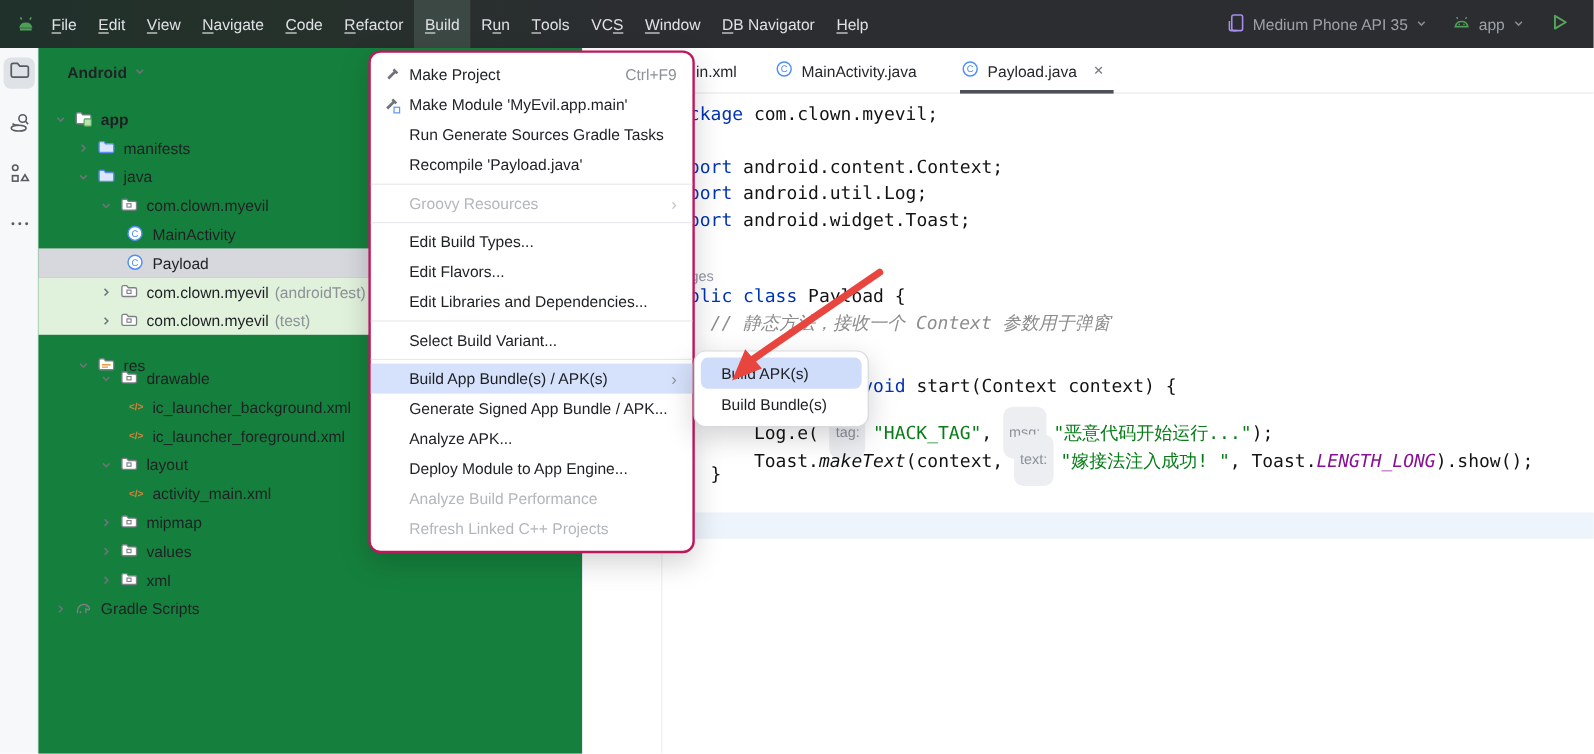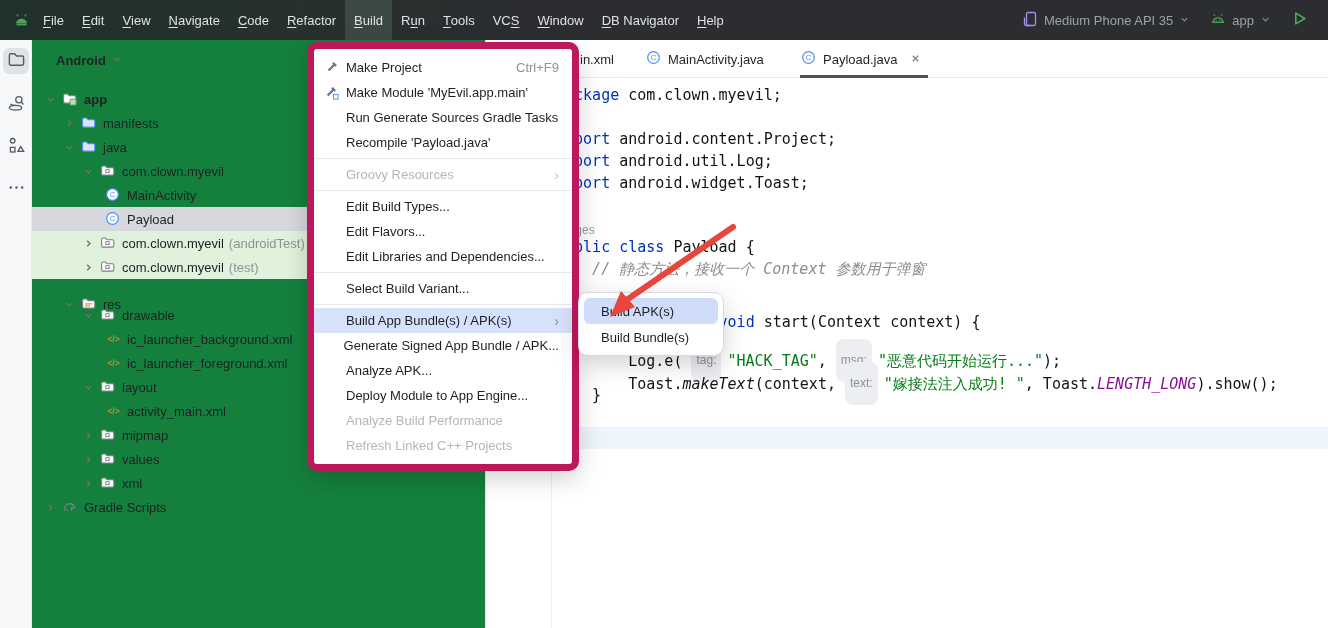--- a/index.html
+++ b/index.html
@@ -60,21 +60,21 @@
   .cm { color:#8c8c8c; font-style:italic; }
   .const { color:#871094; font-style:italic; }
   .meth { color:#121314; font-style:italic; }
   .usage { font-family:"Liberation Sans", sans-serif; font-size:12px; color:#9096a1; }
   .hint-pill { display:inline-block; background:#eceef2; color:#8c9099; border-radius:8px;
     font-family:"Liberation Sans", sans-serif; font-size:12px; line-height:15px;
     padding:14px 5px; margin-right:6px; vertical-align:2px; }
 
   
   .build-menu { position:absolute; left:307px; top:42px; width:272px; background:#ffffff;
-    border:7px solid #be185d; border-radius:10px; padding:6px 0; z-index:30;
+    border:2px solid #be185d; border-radius:10px; padding:6px 0; z-index:30;
     box-shadow:0 8px 24px rgba(0,0,0,.18); }
   .menu-item { height:25px; display:flex; align-items:center; padding:0 13px 0 10px;
     font-size:13px; color:#1d2023; }
   .menu-item.hl { background:#d6e1fb; }
   .menu-item.disabled { color:#b3b6bc; }
   .mi-icon { width:22px; display:inline-flex; }
   .mi-label { white-space:nowrap; }
   .mi-shortcut { margin-left:auto; color:#8d9199; }
   .mi-arrow { margin-left:auto; color:#8d9199; font-size:14px; line-height:1; }
   .menu-item.disabled .mi-arrow { color:#c0c3c9; }
@@ -431,21 +431,21 @@
           </svg></span>
         <span>Payload.java</span>
         <span style="margin-left: 6px;"><svg viewBox="0 0 12 12" width="11" height="11" stroke="#7d8087" stroke-width="1.3">
             <path d="M3 3l6 6M9 3l-6 6"></path>
           </svg></span>
       </div>
       <div class="tab-underline" style="left: 314px; width: 128px;"></div>
     </div>
   <div id="code">
       <div class="code-line" style="top: 44px;"><span class="kw">package</span><span class="pl"> com.clown.myevil;</span></div>
-      <div class="code-line" style="top: 88px;"><span class="kw">import</span><span class="pl"> android.content.Project;</span></div>
+      <div class="code-line" style="top: 88px;"><span class="kw">import</span><span class="pl"> android.content.Context;</span></div>
       <div class="code-line" style="top: 110px;"><span class="kw">import</span><span class="pl"> android.util.Log;</span></div>
       <div class="code-line" style="top: 132px;"><span class="kw">import</span><span class="pl"> android.widget.Toast;</span></div>
       <div class="code-line" style="top: 178px;"><span class="usage">usages</span></div>
       <div class="code-line" style="top: 196px;"><span class="kw">public</span><span class="pl"> </span><span class="kw">class</span><span class="pl"> Payload {</span></div>
       <div class="code-line" style="top: 218px;"><span class="cm">    // 静态方法，接收一个 Context 参数用于弹窗</span></div>
       <div class="code-line" style="top: 271px;"><span class="pl">    </span><span class="kw">public static void</span><span class="pl"> start(Context context) {</span></div>
       <div class="code-line" style="top: 299px;"><span class="pl">        Log.e( </span><span class="hint-pill">tag:</span><span class="str">"HACK_TAG"</span><span class="pl">, </span><span class="hint-pill">msg:</span><span class="str">"恶意代码开始运行..."</span><span class="pl">);</span></div>
       <div class="code-line" style="top: 322px;"><span class="pl">        Toast.</span><span class="meth">makeText</span><span class="pl">(context, </span><span class="hint-pill">text:</span><span class="str">"嫁接法注入成功! "</span><span class="pl">, Toast.</span><span class="const">LENGTH_LONG</span><span class="pl">).show();</span></div>
       <div class="code-line" style="top: 344px;"><span class="pl">    }</span></div>
     </div>

